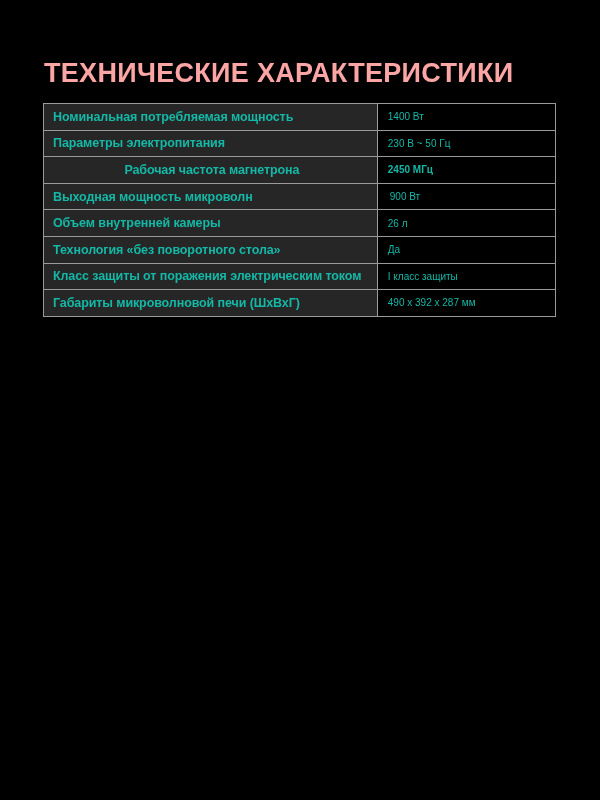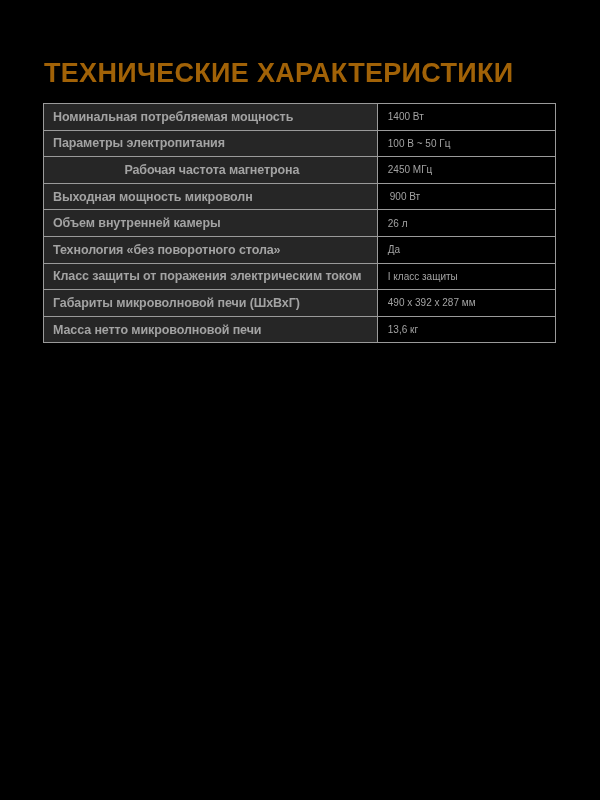--- a/index.html
+++ b/index.html
@@ -11,40 +11,40 @@
   }
   .page {
     position: relative;
     width: 600px; height: 800px;
     background: #000;
   }
   .page-title {
     position: absolute;
     left: 44px;
     top: 58px;
-    color: #a16207;
+    color: #fca5a5;
     font-size: 27px;
     font-weight: 700;
     letter-spacing: 0.3px;
     white-space: nowrap;
   }
   table.specs-table {
     position: absolute;
     left: 43px;
     top: 103px;
     width: 513px;
     border-collapse: collapse;
     table-layout: fixed;
     border: 1px solid #c2c2c2;
   }
   table.specs-table td {
     border: 1px solid #9a9a9a;
     height: 26.6px;
     vertical-align: middle;
-    color: #a3a3a3;
+    color: #14b8a6;
     overflow: hidden;
     white-space: nowrap;
   }
   td.spec-label {
     width: 65.2%;
     background: #262626;
     font-size: 12.5px;
     font-weight: 700;
     letter-spacing: -0.1px;
     padding: 0 6px 0 9px;
@@ -64,26 +64,26 @@
 
   <table class="specs-table">
     <tbody id="specs-tbody">
   <tr>
     <td class="spec-label" style="background: rgb(38, 38, 38);">Номинальная потребляемая мощность</td>
     <td class="spec-value" style="background: rgb(0, 0, 0);">1400 Вт</td>
   </tr>
 
   <tr>
     <td class="spec-label" style="background: rgb(38, 38, 38);">Параметры электропитания</td>
-    <td class="spec-value" style="background: rgb(0, 0, 0);">100 В ~ 50 Гц</td>
+    <td class="spec-value" style="background: rgb(0, 0, 0);">230 В ~ 50 Гц</td>
   </tr>
 
   <tr>
     <td class="spec-label" style="background: rgb(38, 38, 38); text-align: center;">Рабочая частота магнетрона</td>
-    <td class="spec-value" style="background: rgb(0, 0, 0);">2450 МГц</td>
+    <td class="spec-value" style="background: rgb(0, 0, 0); font-weight: bold;">2450 МГц</td>
   </tr>
 
   <tr>
     <td class="spec-label" style="background: rgb(38, 38, 38);">Выходная мощность микроволн</td>
     <td class="spec-value" style="background: rgb(0, 0, 0); padding-left: 12px;">900 Вт</td>
   </tr>
 
   <tr>
     <td class="spec-label" style="background: rgb(38, 38, 38);">Объем внутренней камеры</td>
     <td class="spec-value" style="background: rgb(0, 0, 0);">26 л</td>
@@ -97,19 +97,15 @@
   <tr>
     <td class="spec-label" style="background: rgb(38, 38, 38);">Класс защиты от поражения электрическим током</td>
     <td class="spec-value" style="background: rgb(0, 0, 0);">I класс защиты</td>
   </tr>
 
   <tr>
     <td class="spec-label" style="background: rgb(38, 38, 38);">Габариты микроволновой печи (ШхВхГ)</td>
     <td class="spec-value" style="background: rgb(0, 0, 0);">490 x 392 x 287 мм</td>
   </tr>
 
-  <tr>
-    <td class="spec-label" style="background: rgb(38, 38, 38);">Масса нетто микроволновой печи</td>
-    <td class="spec-value" style="background: rgb(0, 0, 0);">13,6 кг</td>
-  </tr>
 </tbody>
   </table>
 </div>
 
 </body></html>

